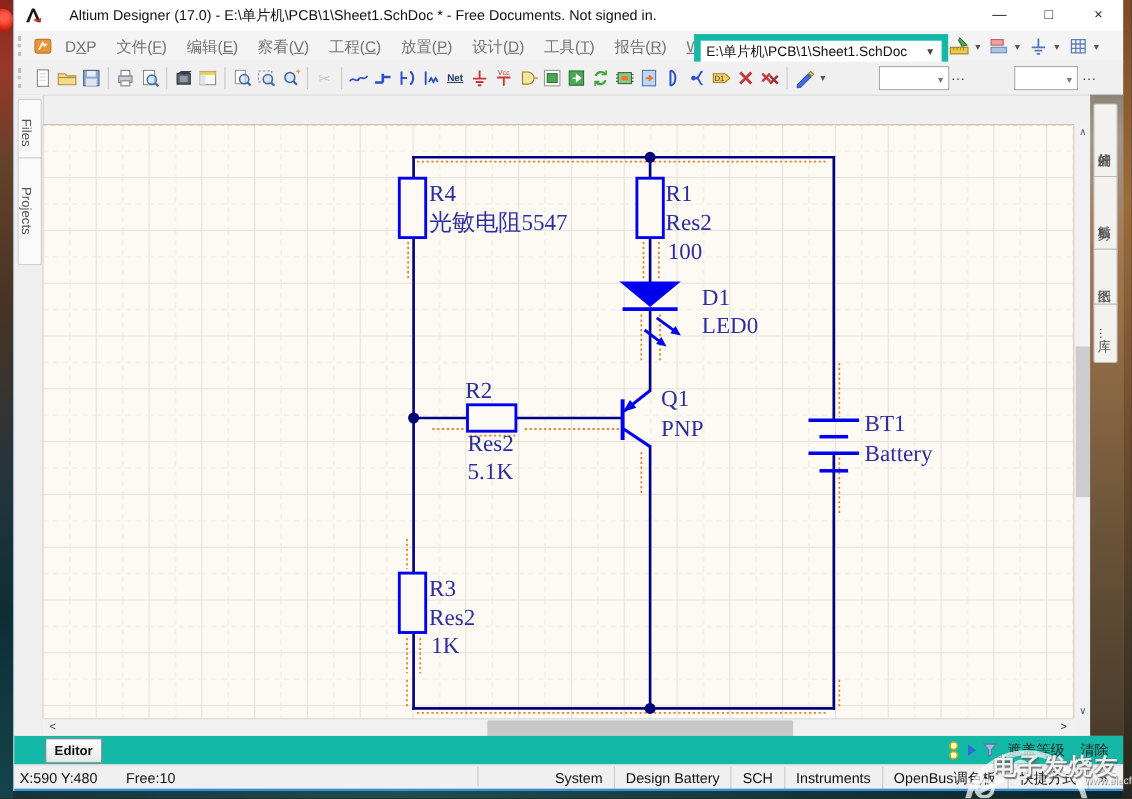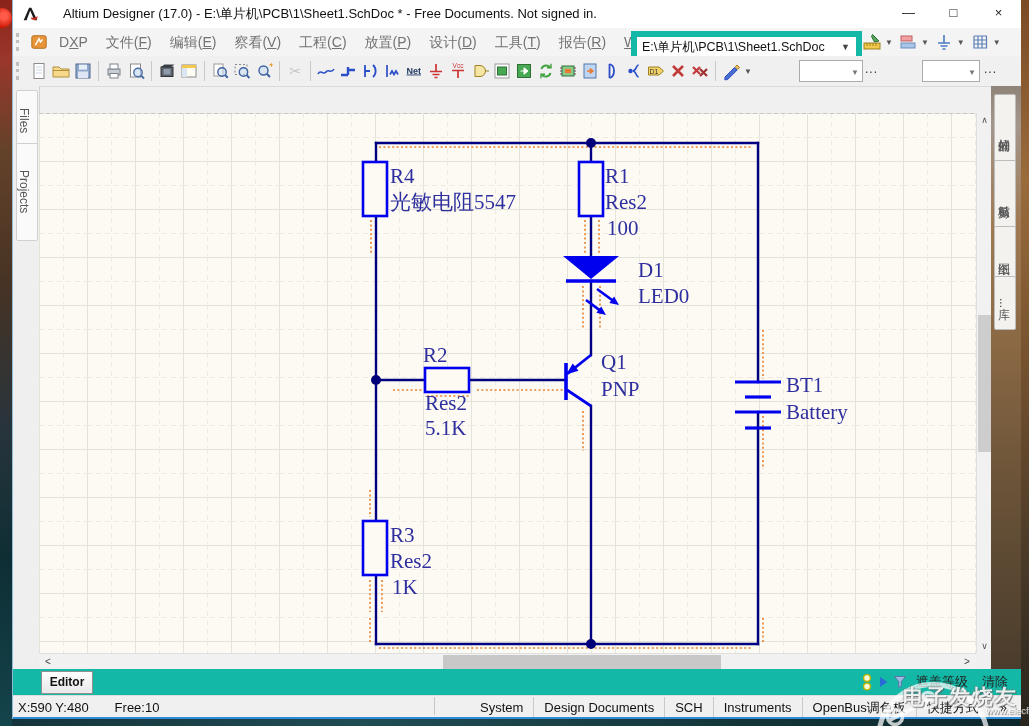--- a/index.html
+++ b/index.html
@@ -573,21 +573,21 @@
         <span class="mbtn">遮盖等级</span>
         <span class="mbtn">清除</span>
       </div>
     </div>
 
     <div class="abs" id="statusbar">
       <span class="coords">X:590 Y:480</span>
       <span class="gridtxt">Free:10</span>
       <div id="status-panels">
           <span class="sp">System</span>
-          <span class="sp">Design Documents</span>
+          <span class="sp">Design Battery</span>
           <span class="sp">SCH</span>
           <span class="sp">Instruments</span>
           <span class="sp">OpenBus调色板</span>
           <span class="sp">快捷方式</span>
           <span class="sp">»</span>
         </div>
     </div>
     <div class="abs" id="status-split"></div>
     <div class="abs" id="winborder"></div>
   </div>

